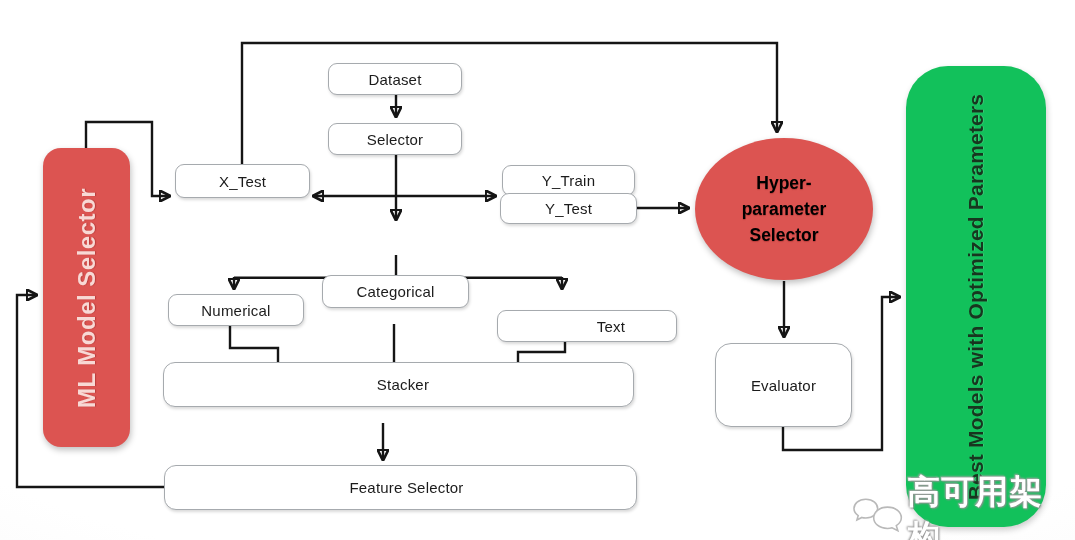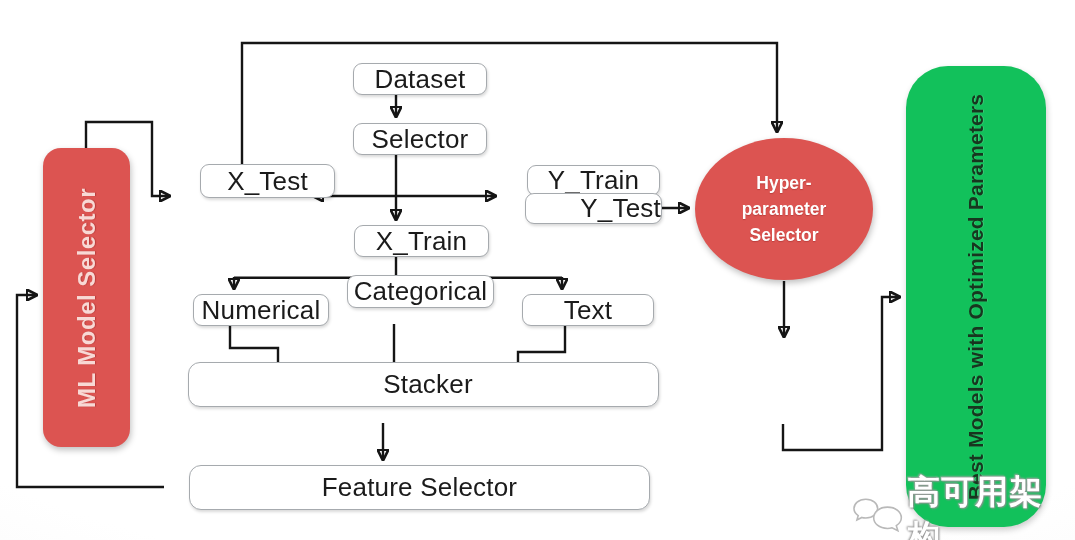--- a/index.html
+++ b/index.html
@@ -8,21 +8,21 @@
     background:radial-gradient(ellipse 130% 120% at 50% 42%, #ffffff 55%, #f3f3f3 96%, #ededed 100%);
     font-family:"Liberation Sans", sans-serif;
   }
   .edges{position:absolute;left:0;top:0;width:1075px;height:540px;z-index:1;}
   .edges path{stroke:#151515;stroke-width:2.4;fill:none;}
   .node{
     position:absolute;z-index:2;background:#ffffff;
     border:1.4px solid #a6aaae;border-radius:9px;
     box-shadow:1px 2px 3px rgba(0,0,0,.15);
     display:flex;align-items:center;justify-content:center;
-    font-size:26px;color:#1b1b1b;letter-spacing:.2px;margin-left:25px;
+    font-size:15px;color:#1b1b1b;letter-spacing:.2px;
   }
   .node-red{
     position:absolute;z-index:2;background:#dc5451;border-radius:18px;
     box-shadow:1px 3px 6px rgba(0,0,0,.25);
   }
   .node-green{
     position:absolute;z-index:2;background:#12c15b;border-radius:42px;
     box-shadow:1px 3px 6px rgba(0,0,0,.2);
   }
   .vlabel{
@@ -31,21 +31,21 @@
     white-space:nowrap;
   }
   .vlabel-red{color:#f8d9d5;font-size:24px;font-weight:bold;letter-spacing:.5px;
     text-shadow:0 1px 1px rgba(140,30,30,.45);}
   .vlabel-green{color:#17361f;font-size:21px;font-weight:bold;letter-spacing:.2px;
     text-shadow:0 1px 0 rgba(255,255,255,.15);}
   .ellipse{
     position:absolute;z-index:2;background:#dc5451;border-radius:50%;
     box-shadow:1px 3px 6px rgba(0,0,0,.25);
     display:flex;align-items:center;justify-content:center;text-align:center;
-    color:#ffffff;font-size:17.5px;line-height:1.5;font-weight:bold;
+    color:#000000;font-size:17.5px;line-height:1.5;font-weight:bold;
     text-shadow:0 1px 1px rgba(140,30,30,.4);
   }
   .watermark{
     position:absolute;z-index:4;display:flex;align-items:center;
     left:852px;top:470px;
   }
   .wm-text{
     font-size:33px;font-weight:bold;color:#ffffff;letter-spacing:1px;
     text-shadow:0 0 2px #9a9a9a,1px 1px 2px #8f8f8f,-1px -1px 2px #aaaaaa;
     font-family:"Liberation Sans", sans-serif;
@@ -100,48 +100,48 @@
   </div>
 
   <div class="node" style="left:175px;top:164px;width:133px;height:32px;">
     <span>X_Test</span>
   </div>
 
   <div class="node" style="left:502px;top:165px;width:131px;height:29px;">
     <span>Y_Train</span>
   </div>
 
-  <div class="node" style="left:500px;top:193px;width:135px;height:29px;justify-content:flex-end;">
+  <div class="node" style="left:500px;top:193px;width:135px;height:29px;">
     <span>Y_Test</span>
   </div>
 
-  <div class="node" style="left:329px;top:225px;width:133px;height:30px;">
-    <span>X_Train</span>
-  </div>
 
   <div class="node" style="left:168px;top:294px;width:134px;height:30px;">
     <span>Numerical</span>
   </div>
 
   <div class="node" style="left:322px;top:275px;width:145px;height:31px;">
     <span>Categorical</span>
   </div>
 
-  <div class="node" style="left:497px;top:294px;width:130px;height:30px;">
+  <div class="node" style="left:497px;top:310px;width:130px;height:30px;padding-left:48px;">
     <span>Text</span>
   </div>
 
   <div class="node" style="left:163px;top:362px;width:460px;height:43px;border-radius:12px;padding-left:9px;">
     <span>Stacker</span>
   </div>
 
-  <div class="node" style="left:164px;top:465px;width:459px;height:43px;border-radius:12px;">
+  <div class="node" style="left:164px;top:465px;width:459px;height:43px;border-radius:12px;padding-left:12px;">
     <span>Feature Selector</span>
   </div>
 
+  <div class="node" style="left:715px;top:343px;width:135px;height:82px;border-radius:16px;">
+    <span>Evaluator</span>
+  </div>
 
   <div class="ellipse" style="left:695px;top:138px;width:178px;height:142px;">
     <div>
       <div>Hyper-</div>
       <div>parameter</div>
       <div>Selector</div>
     </div>
   </div>
 
   <div class="watermark">

